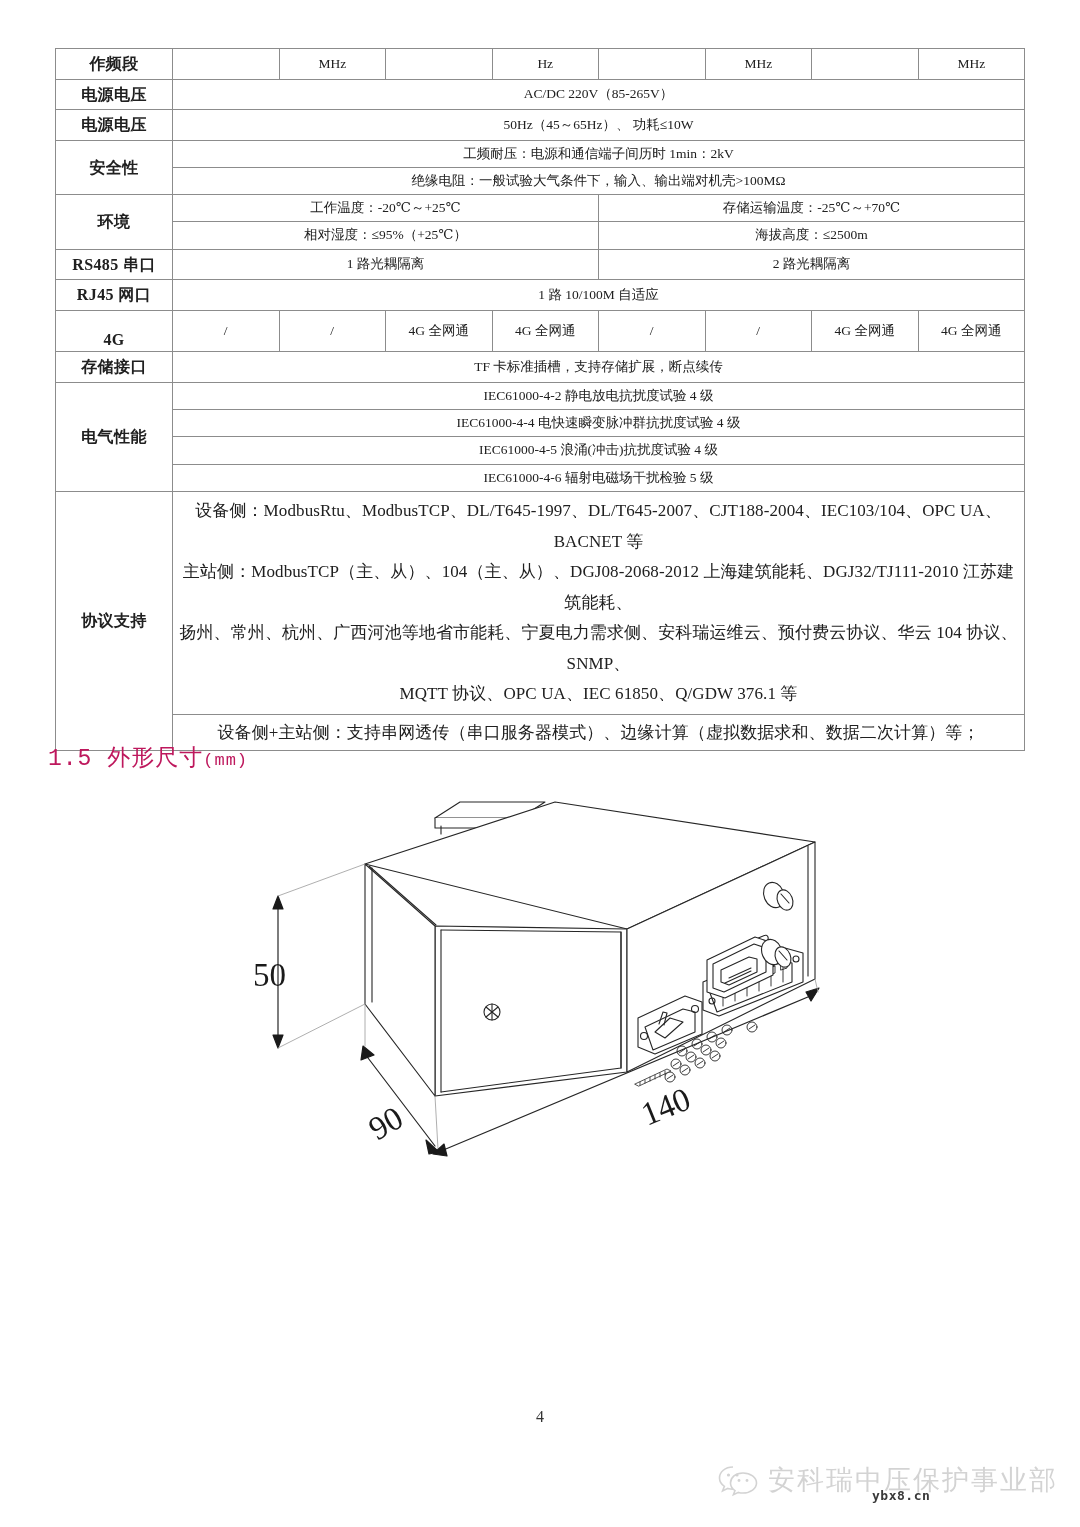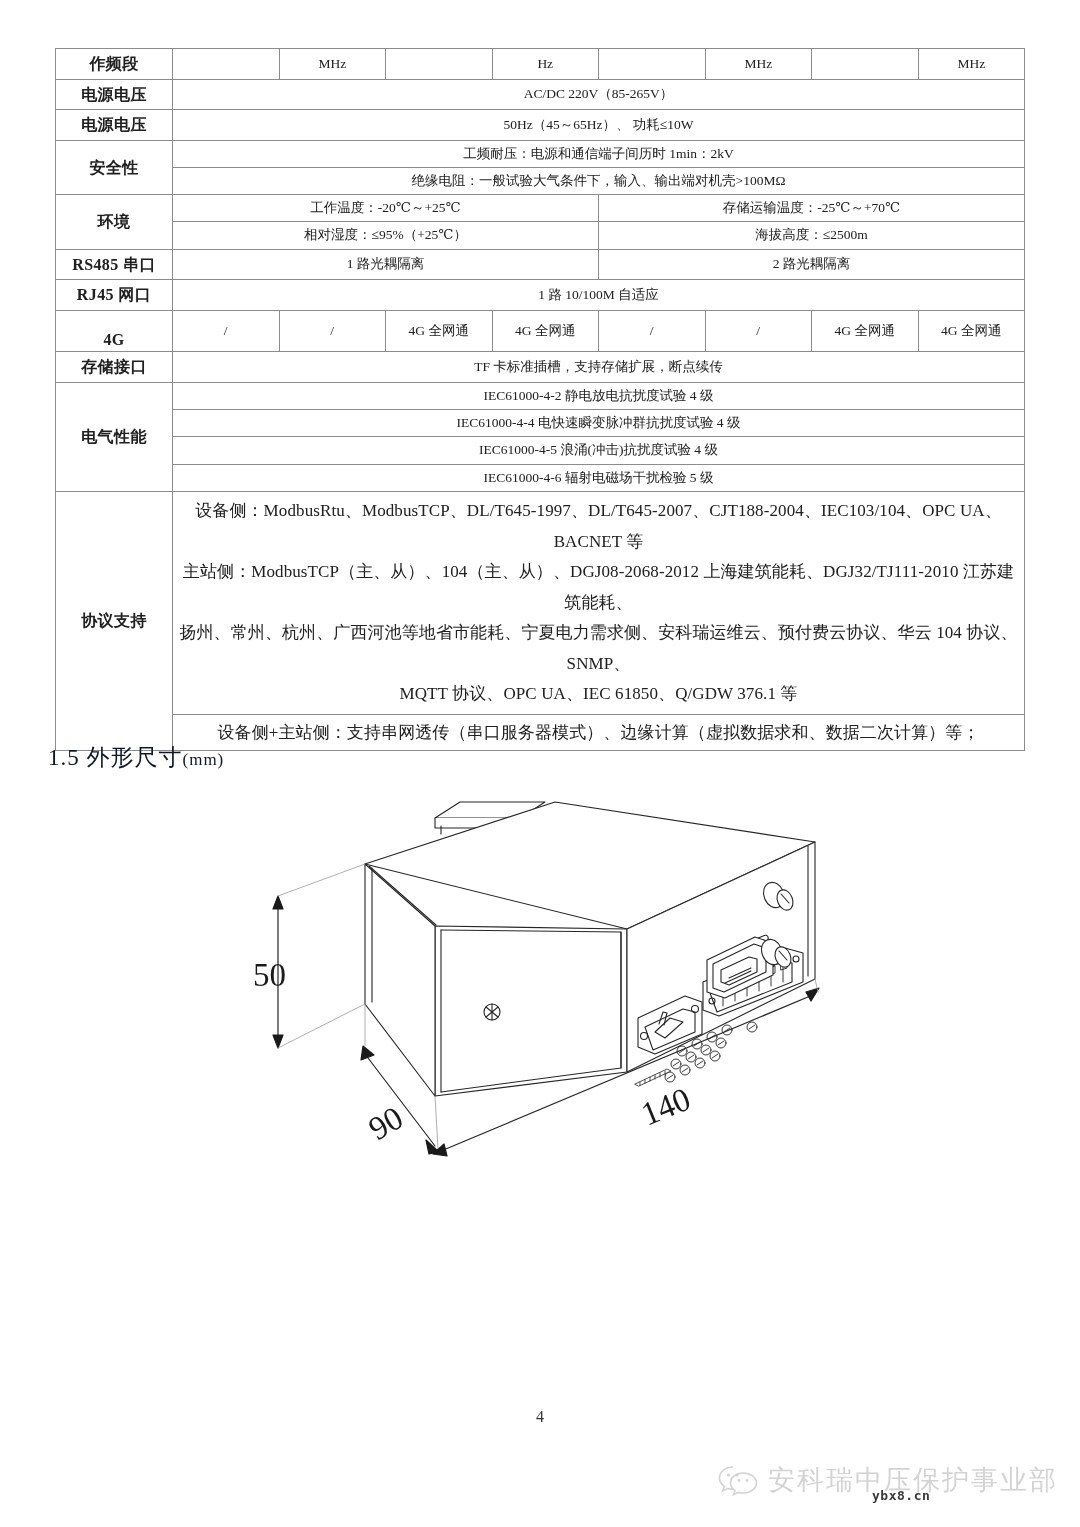--- a/index.html
+++ b/index.html
@@ -51,22 +51,22 @@
     line-height: 1.8;
     letter-spacing: 0.1px;
   }
 
   
   .section-heading {
     position: absolute;
     left: 48px;
     top: 742px;
     font-size: 23px;
-    font-family: Liberation Serif, serif;
-    color: #0f172a;
+    font-family: Liberation Mono, monospace;
+    color: #be185d;
     letter-spacing: 1px;
     font-weight: 400;
   }
   .section-heading .unit { font-size: 17px; }
 
   
   .drawing {
     position: absolute;
     left: 255px;
     top: 796px;

